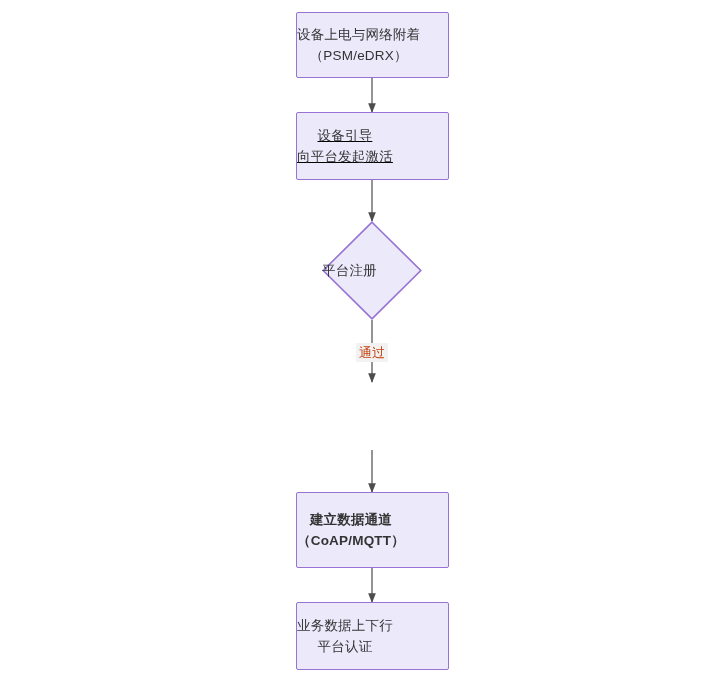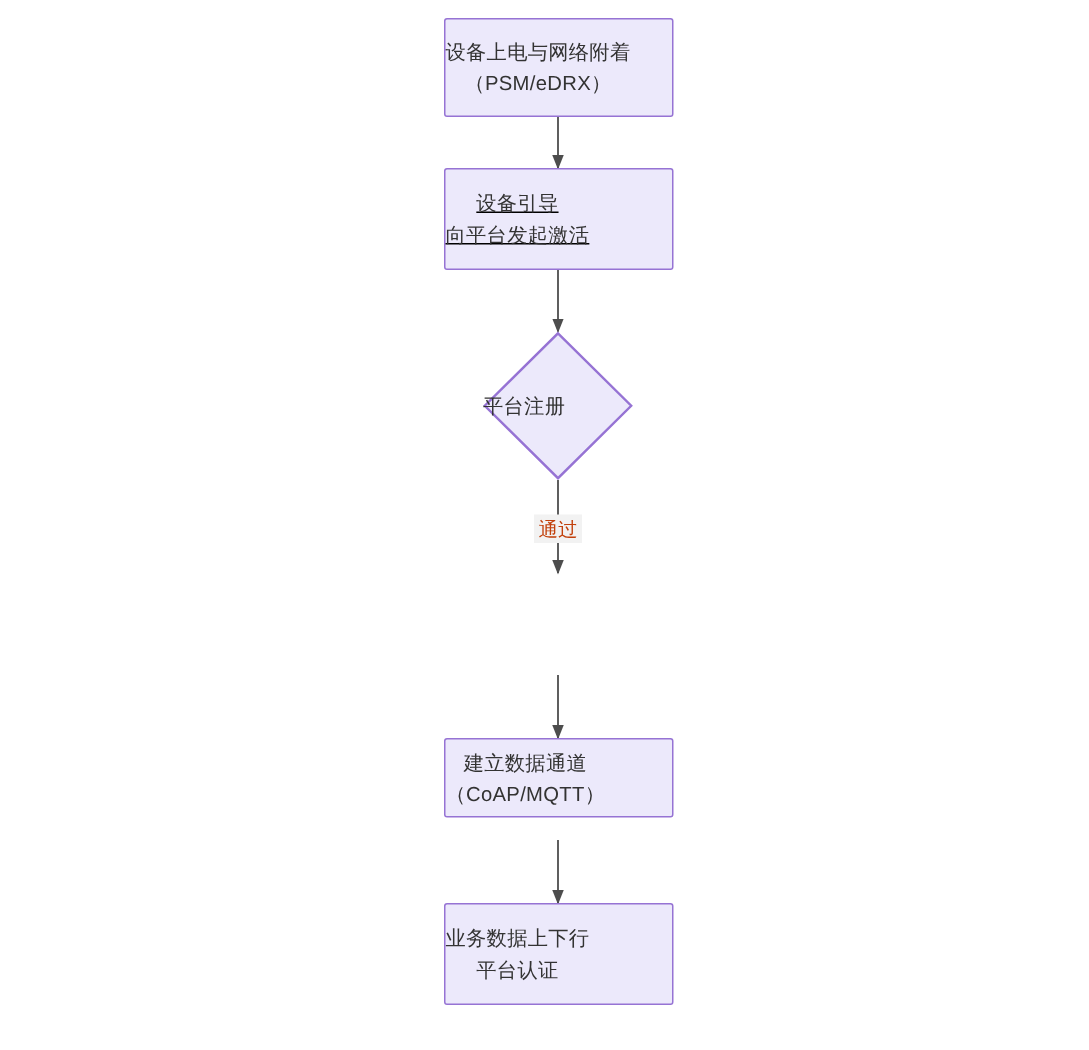--- a/index.html
+++ b/index.html
@@ -103,21 +103,21 @@
   </div>
 
   <div class="node decision" style="left:322px; top:221px; width:100px; height:99px;">
     <svg class="diamond-shape" viewBox="0 0 100 99" preserveAspectRatio="none">
       <polygon points="50,1.2 98.8,49.5 50,97.8 1.2,49.5" fill="#ece9fb" stroke="#9673d4" stroke-width="1.6"></polygon>
     </svg>
     <span class="label">平台注册</span>
   </div>
 
 
-  <div class="node process" style="left:296px; top:492px; width:153px; height:53px;">
+  <div class="node process" style="left:296px; top:492px; width:153px; height:76px;font-weight:bold;">
     <span class="label">建立数据通道
 （CoAP/MQTT）</span>
   </div>
 
   <div class="node process" style="left:296px; top:602px; width:153px; height:68px;">
     <span class="label">业务数据上下行
 平台认证</span>
   </div>
 
   <div class="edge-label" style="left:372px; top:343px;">通过</div>

